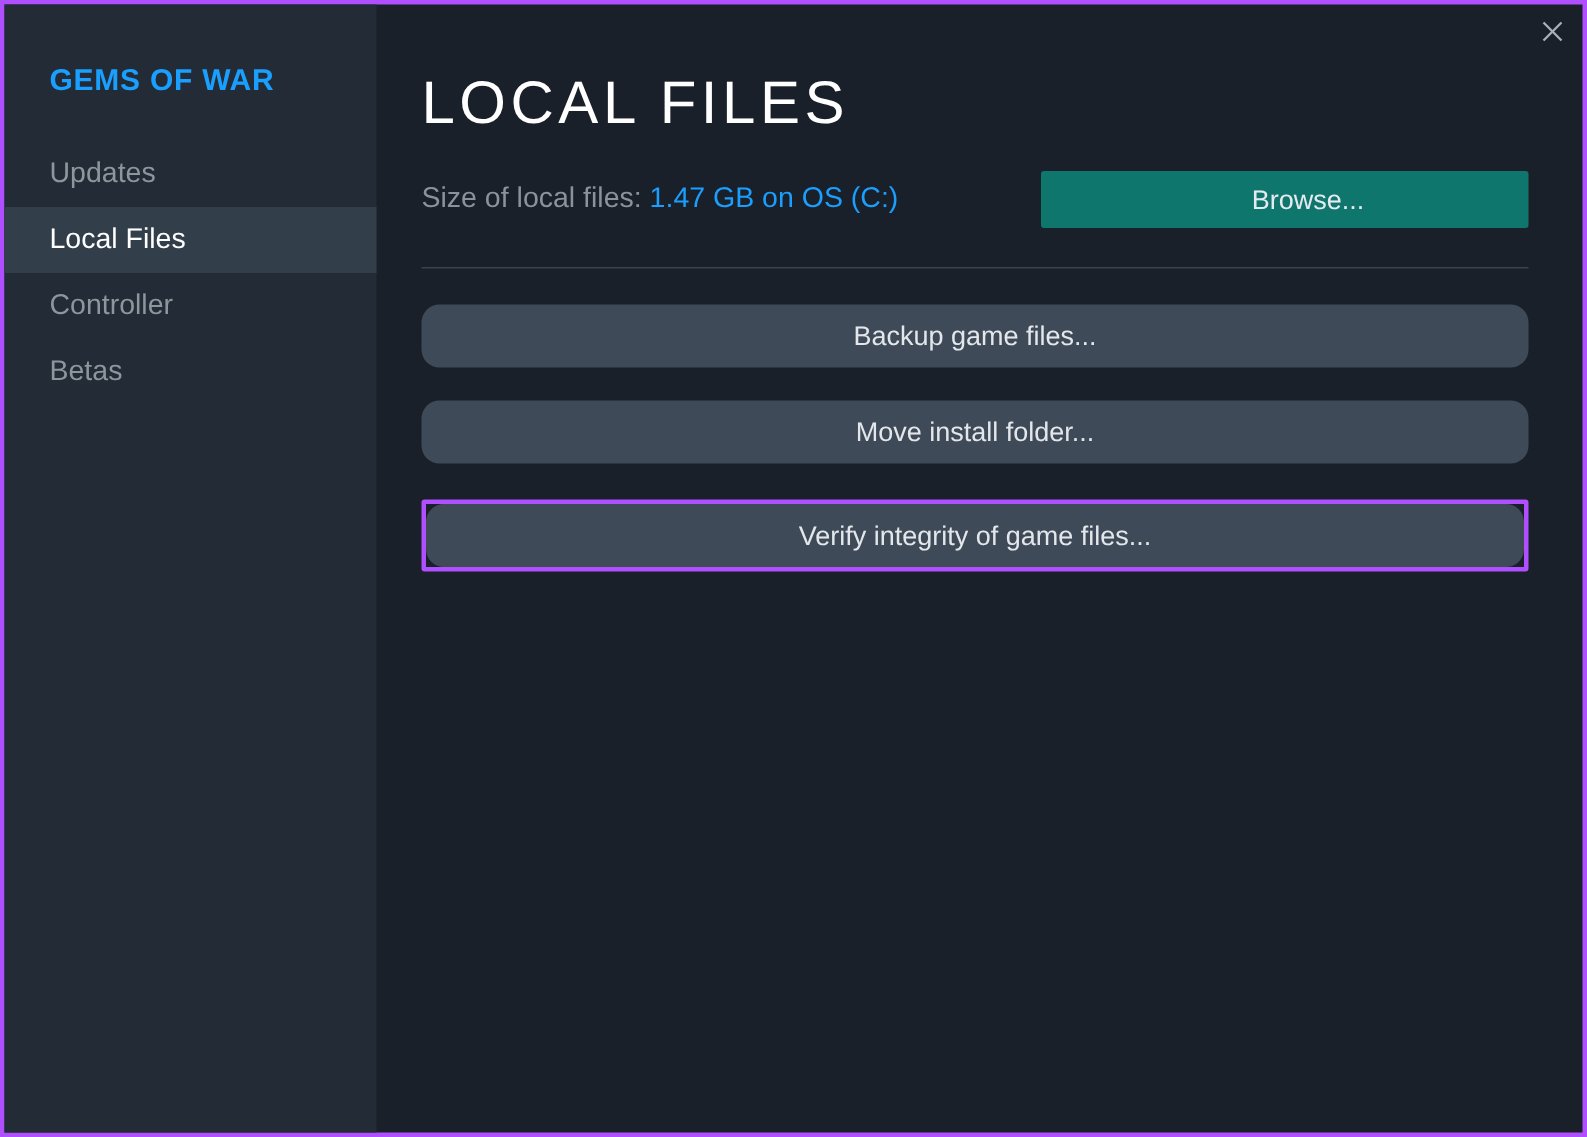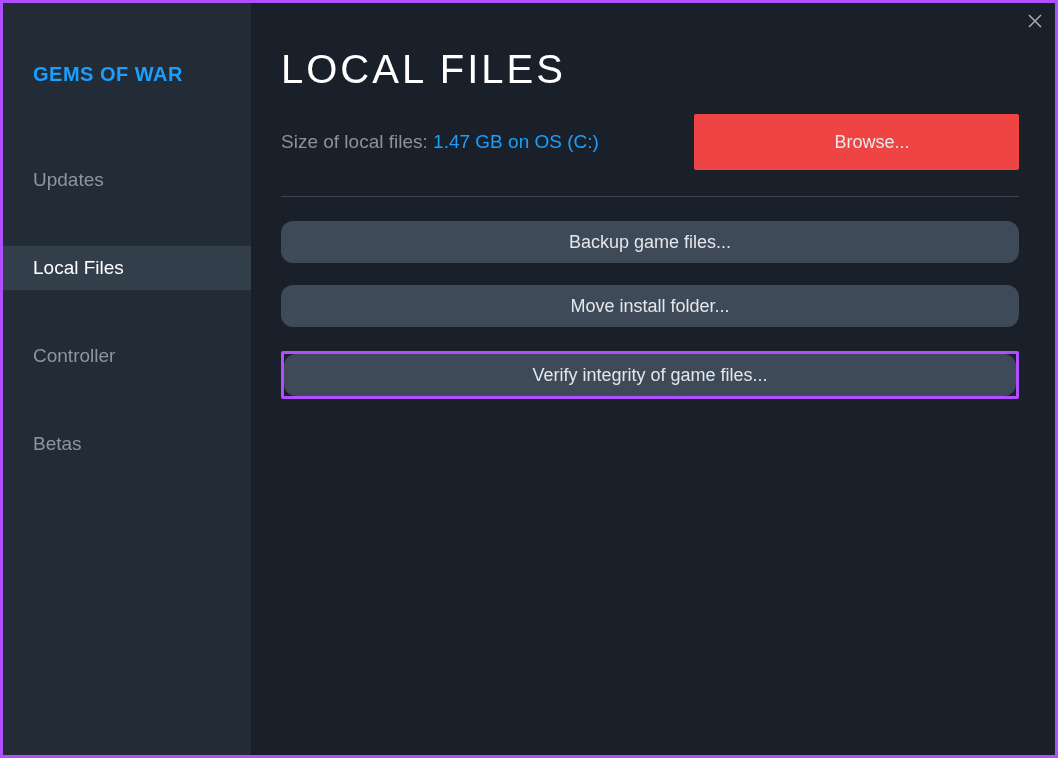--- a/index.html
+++ b/index.html
@@ -26,24 +26,23 @@
     color: #a9b0b8;
     cursor: pointer;
     display: flex;
     align-items: center;
     justify-content: center;
   }
   .close-btn svg { width: 14px; height: 14px; }
   .sidebar {
     width: 248px;
     background: #222b36;
-    padding-top: 50px;
+    padding-top: 30px;
     display: flex;
     flex-direction: column;
-    gap: 44px;
   }
   .app-title {
     color: #1a9fff;
     font-size: 20px;
     font-weight: 700;
     letter-spacing: 0.5px;
     padding: 10px 30px 28px 30px;
   }
   .sidebar-item {
     color: #c7d0d8;
@@ -77,22 +76,22 @@
   }
   .size-text {
     color: #8a929a;
     font-size: 19px;
   }
   .size-value {
     color: #1a9fff;
   }
   .btn-small {
     width: 325px;
-    height: 56px;
-    background: #ef4444;
+    height: 38px;
+    background: #0f766e;
     color: #e6eaee;
     border: none;
     font-size: 18px;
     cursor: pointer;
     border-radius: 2px;
     font-family: inherit;
     padding-left: 31px;
   }
   .divider {
     border: none;

